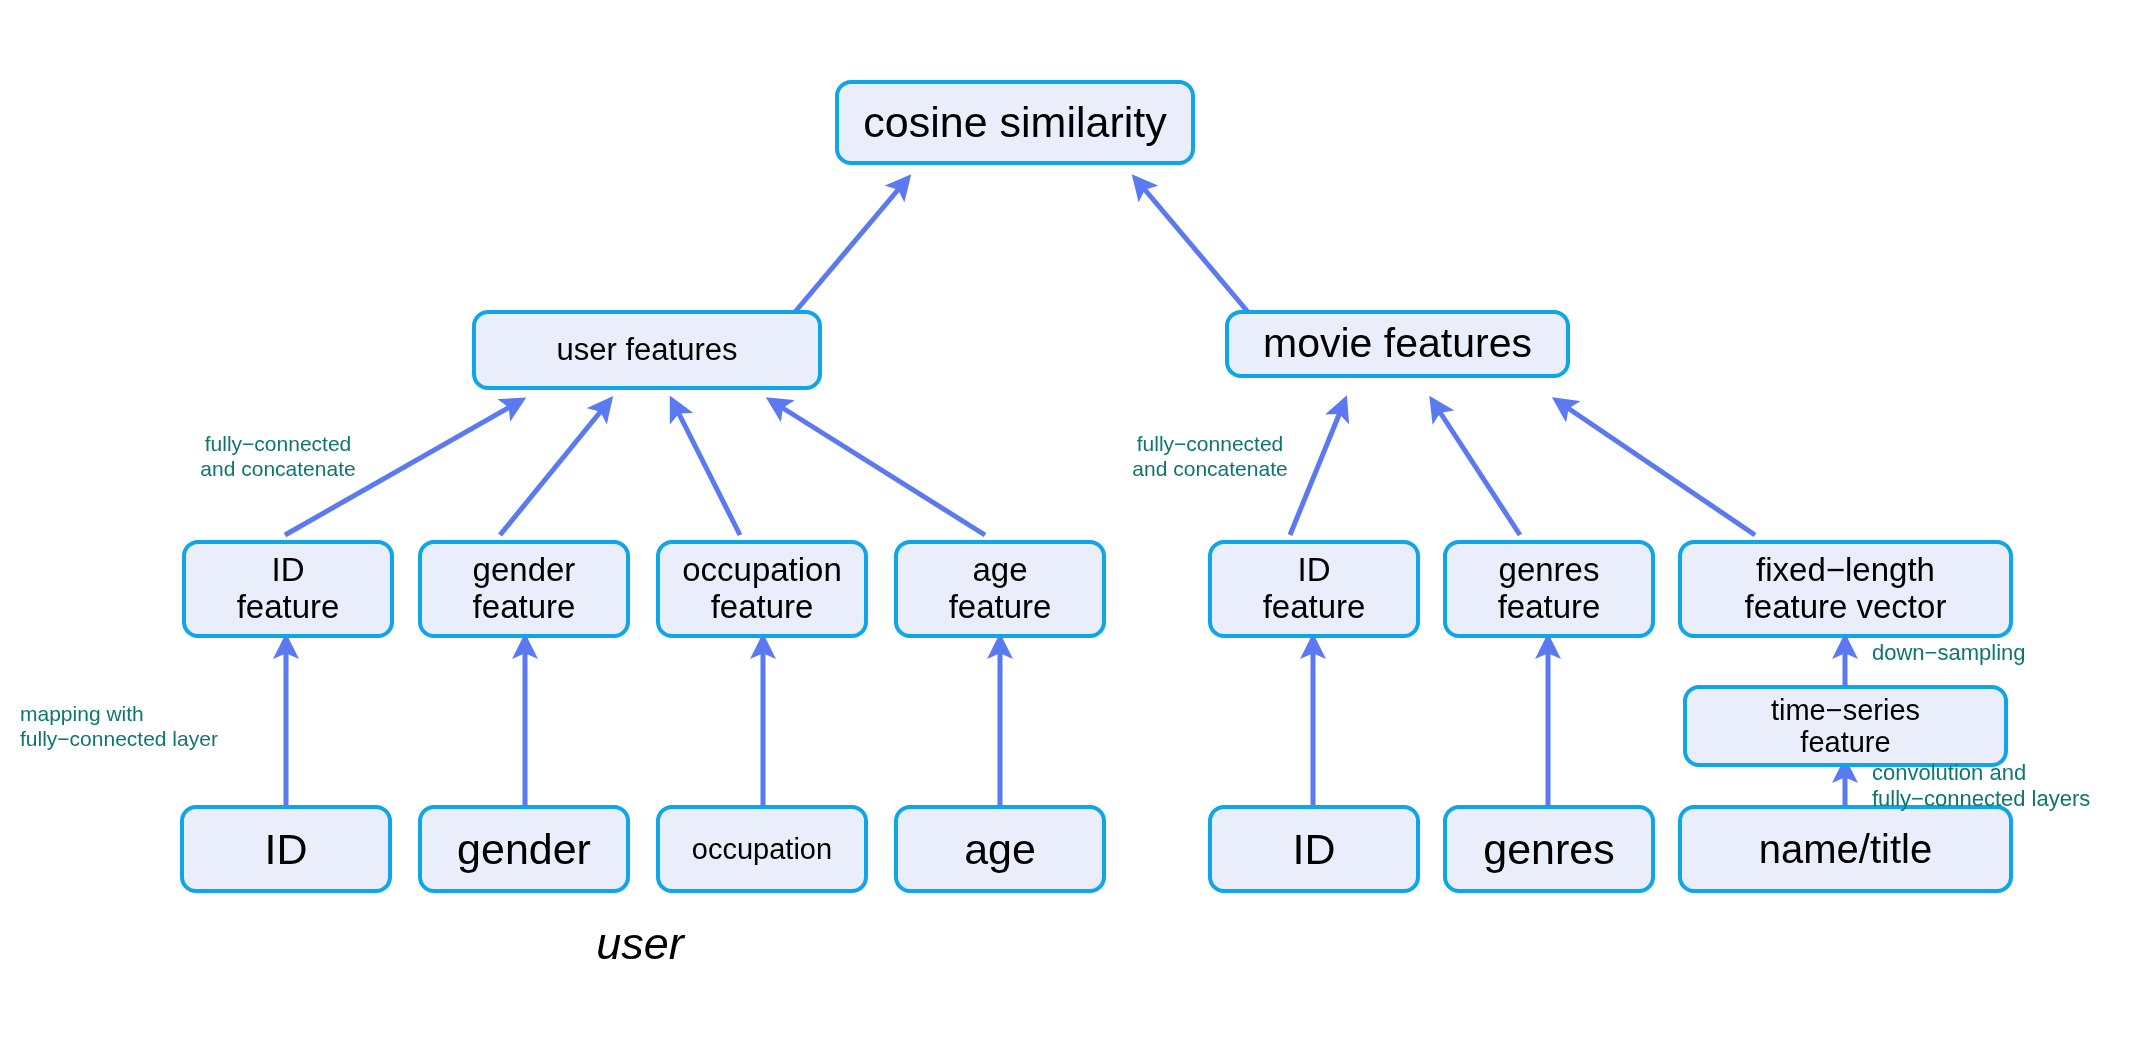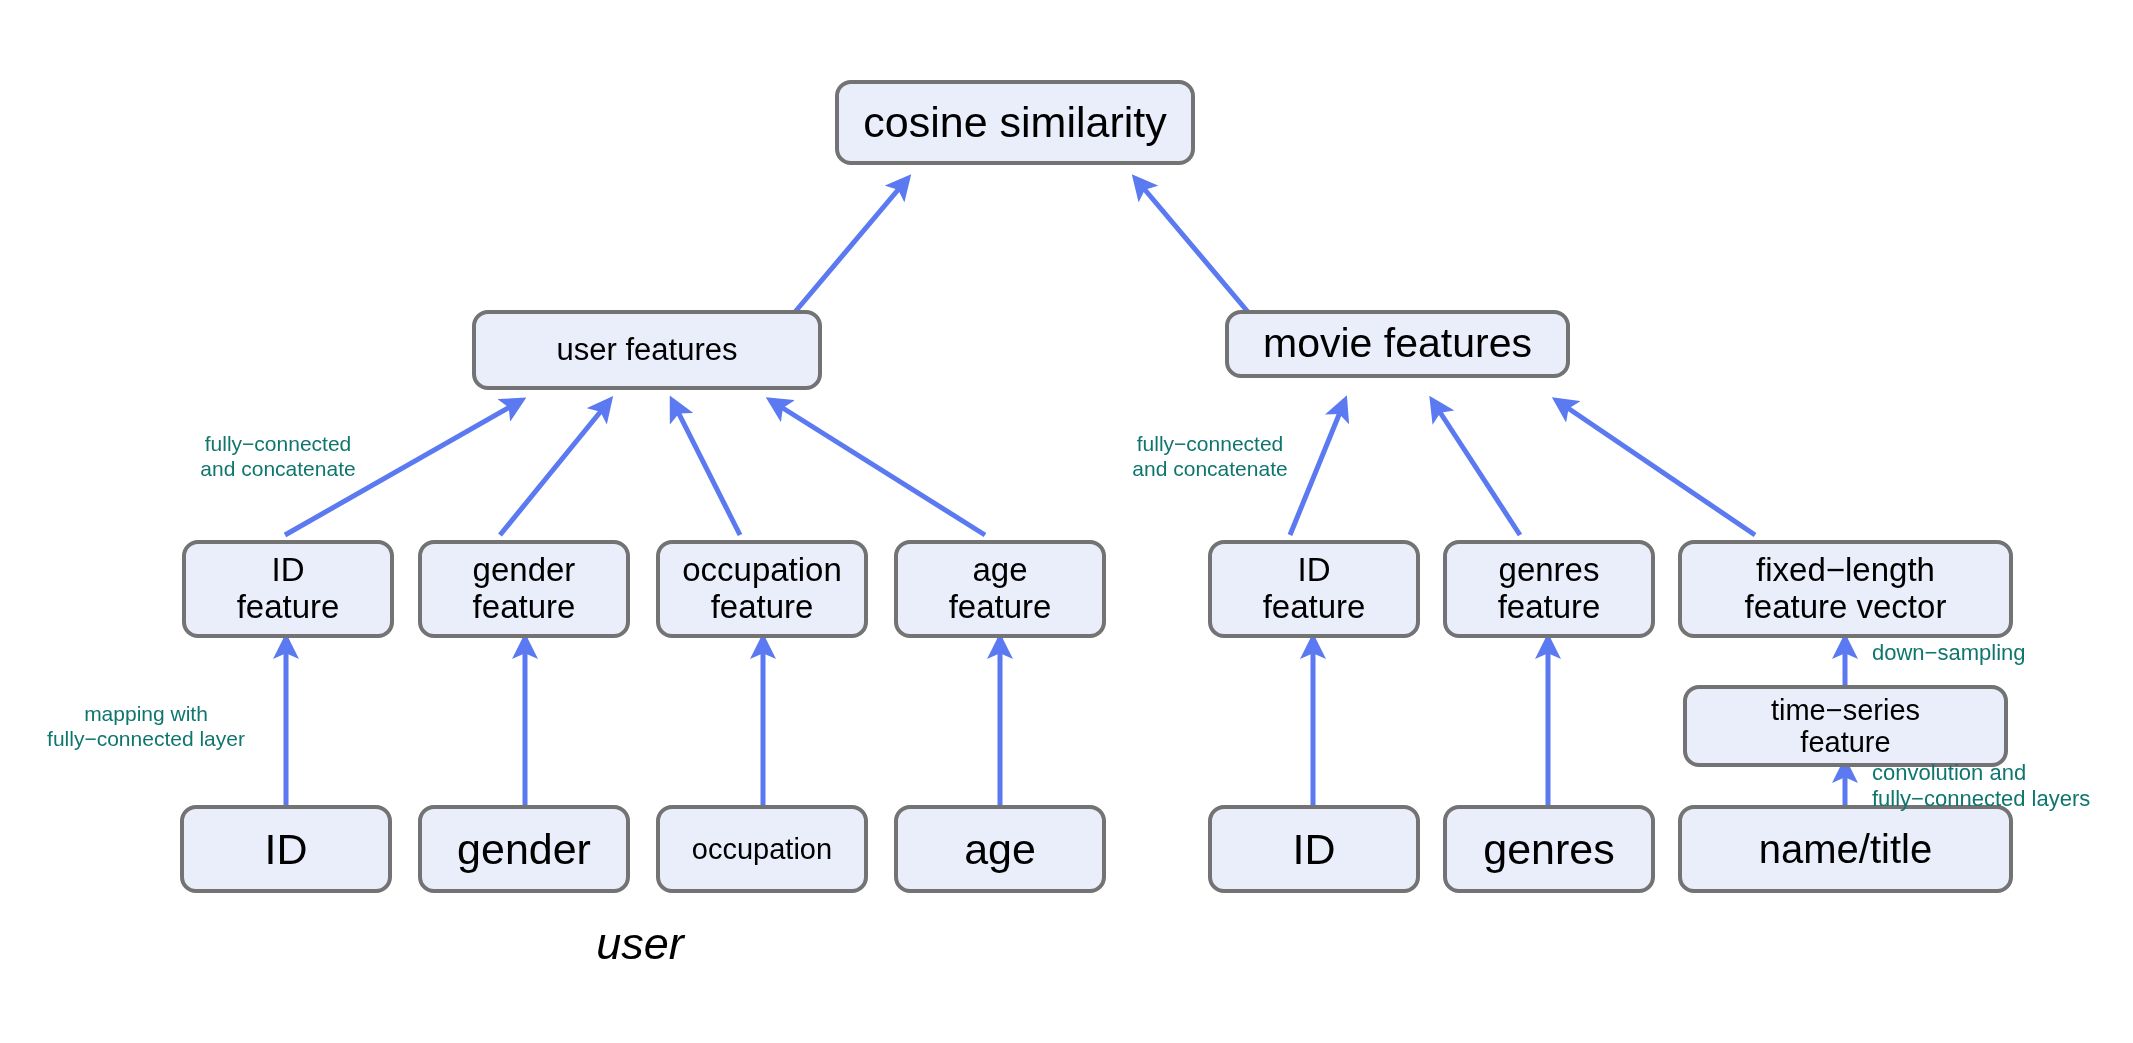--- a/index.html
+++ b/index.html
@@ -23,21 +23,21 @@
     left: 0;
     top: 0;
     width: 2133px;
     height: 1043px;
     pointer-events: none;
   }
   .node {
     position: absolute;
     box-sizing: border-box;
     background: #eaeefb;
-    border: 4px solid #737373;
+    border: 4px solid #0ea5e9;
     border-radius: 16px;
     display: flex;
     align-items: center;
     justify-content: center;
     text-align: center;
     line-height: 1.12;
     color: #000000;
     z-index: 2;
   }
   .node span {
@@ -108,21 +108,21 @@
   <div class="node" style="left:1225px; top:310px; width:345px; height:68px; font-size:41px;">
     <span>movie features</span>
   </div>
 
   <div class="ann" style="left:178px; top:432px; width:200px; text-align:center; font-size:21px;">fully−connected
 and concatenate</div>
 
   <div class="ann" style="left:1110px; top:432px; width:200px; text-align:center; font-size:21px;">fully−connected
 and concatenate</div>
 
-  <div class="ann" style="left:20px; top:702px; width:252px; text-align:center; font-size:21px;">mapping with
+  <div class="ann" style="left:20px; top:702px; width:252px; font-size:21px;">mapping with
 fully−connected layer</div>
 
   <div class="node" style="left:182px; top:540px; width:212px; height:98px; font-size:33px;">
     <span>ID
 feature</span>
   </div>
   <div class="node" style="left:418px; top:540px; width:212px; height:98px; font-size:33px;">
     <span>gender
 feature</span>
   </div>

